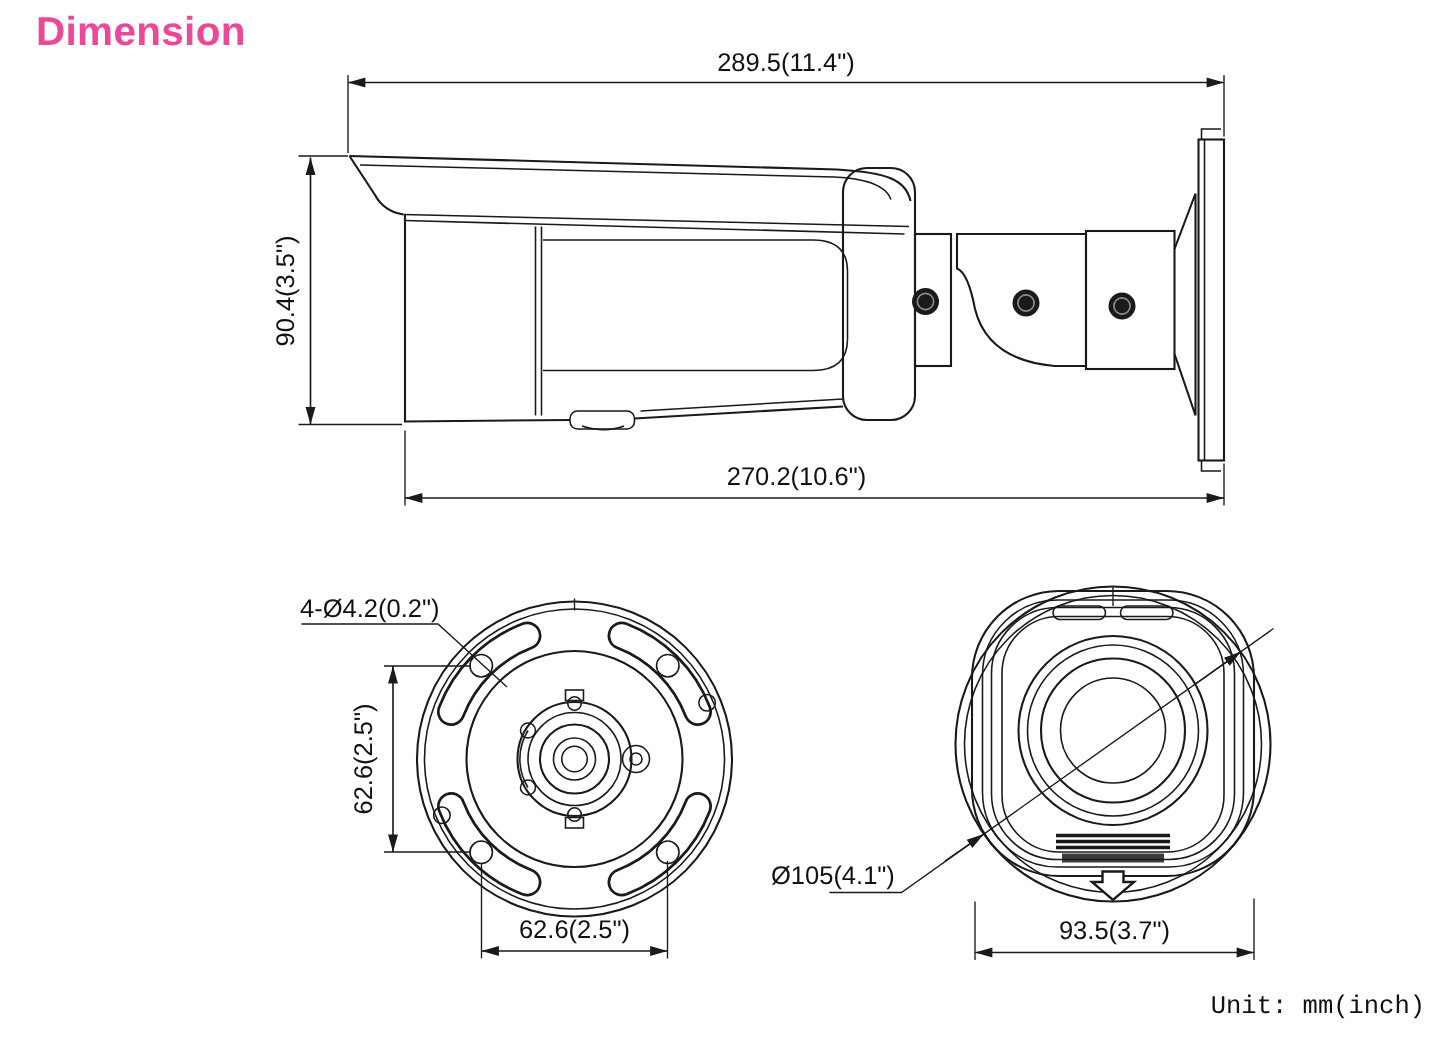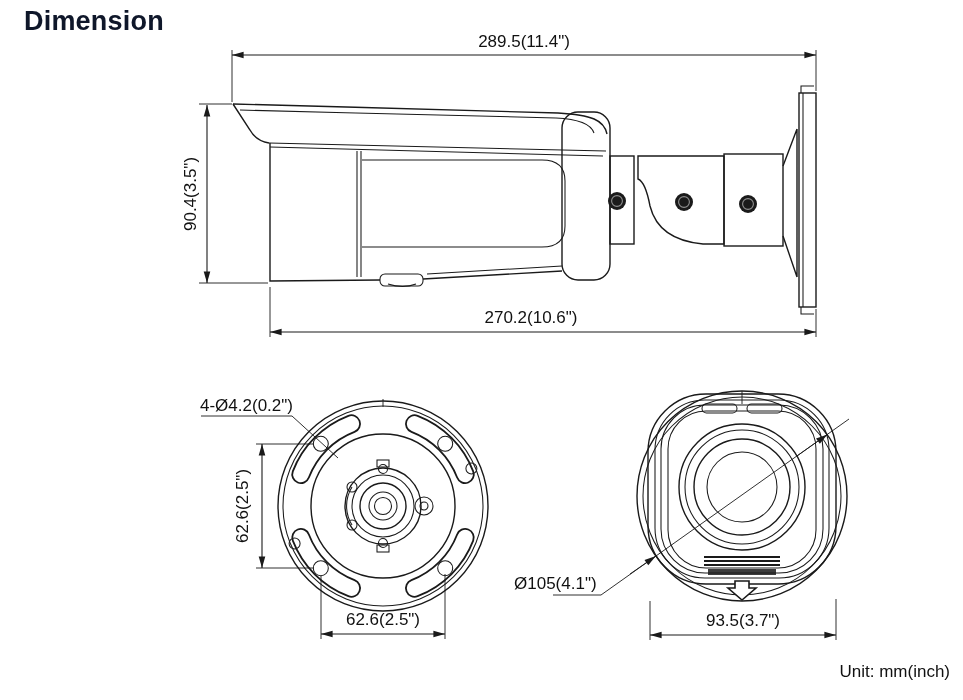--- a/index.html
+++ b/index.html
@@ -2,25 +2,25 @@
 <html><head>
 <meta charset="utf-8">
 <style>
   html,body { margin:0; padding:0; background:#fff; }
   #page {
     position:relative; width:963px; height:700px; background:#fff;
     font-family:"Liberation Sans", sans-serif; overflow:hidden;
   }
   #title {
     position:absolute; left:24px; top:6px;
-    font-size:27px; font-weight:bold; color:#0f172a; letter-spacing:0.2px;
+    font-size:27px; font-weight:bold; color:#ec4899; letter-spacing:0.2px;
   }
   #unit {
     position:absolute; right:13px; top:662px;
-    font-size:17px; color:#111;
+    font-size:17px; color:#111;font-family:Liberation Mono, monospace;
   }
   svg { position:absolute; left:0; top:0; }
   .o    { fill:none; stroke:#1a1a1a; stroke-width:1.4; }
   .d    { fill:none; stroke:#1a1a1a; stroke-width:1.05; }
   .dim  { fill:none; stroke:#1a1a1a; stroke-width:1.1; }
   .thin { fill:none; stroke:#1a1a1a; stroke-width:0.9; }
   .slotb{ fill:none; stroke:#1a1a1a; stroke-width:19;   stroke-linecap:round; }
   .slotw{ fill:none; stroke:#ffffff; stroke-width:15.4; stroke-linecap:round; }
   .dimtxt { font:17px "Liberation Sans", sans-serif; fill:#111; }
   .mid  { text-anchor:middle; }

